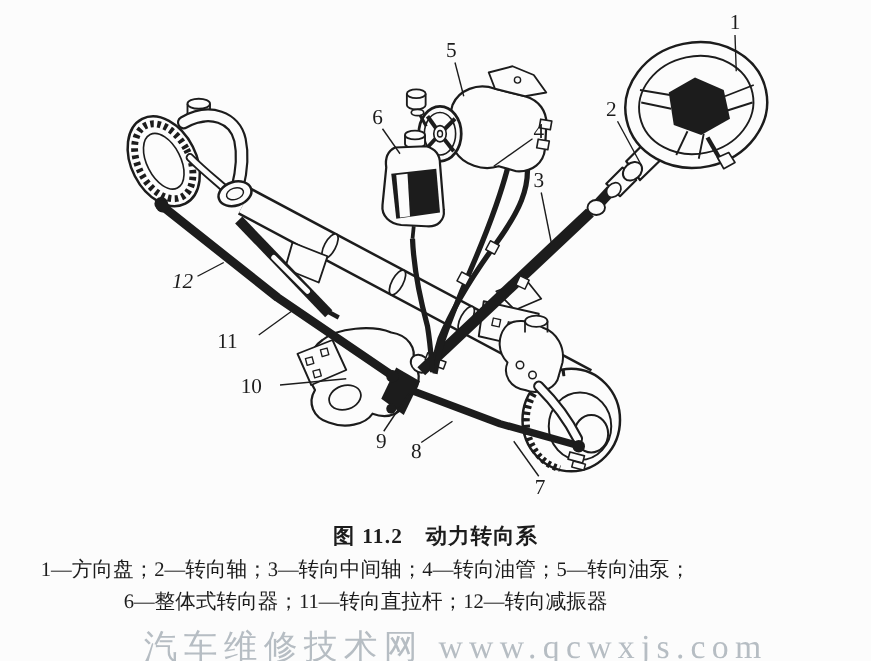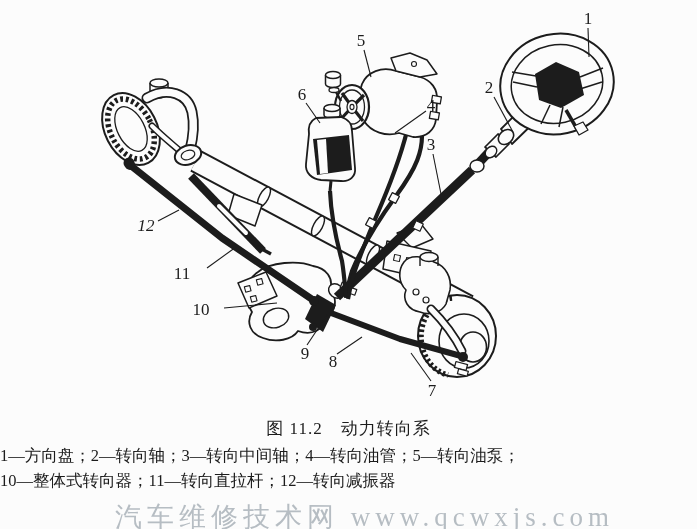--- a/index.html
+++ b/index.html
@@ -30,28 +30,28 @@
     position:absolute;
     transform:translate(-50%,-50%);
     font-size:17px;
     line-height:1;
     color:var(--ink);
     font-family:"Liberation Serif","DejaVu Serif",serif;
   }
   .caption{
     position:absolute;left:0;top:417px;width:697px;
     text-align:center;
-    font-size:17px;font-weight:normal;
+    font-size:17px;font-weight:bold;
     letter-spacing:1px;
     white-space:nowrap;
   }
   .caption .cap-title{margin-left:18px;}
   .legend{
     position:absolute;left:0;top:443px;width:585px;
-    text-align:left;
+    text-align:center;
     font-size:16.5px;line-height:25px;
     white-space:nowrap;
   }
   .watermark{
     position:absolute;left:115px;top:499px;
     font-size:27px;
     letter-spacing:5px;
     color:var(--wm);
     white-space:nowrap;
     font-family:"Liberation Serif","DejaVu Serif",serif;
@@ -245,18 +245,18 @@
         <div class="callout" style="left: 146px; top: 225px; font-style: italic;">12</div>
       </div>
   </div>
 
   <div class="caption">
     <span>图 11.2</span><span class="cap-title">动力转向系</span>
   </div>
 
   <div class="legend">
     <div>1—方向盘；2—转向轴；3—转向中间轴；4—转向油管；5—转向油泵；</div>
-    <div>10—整体式转向器；11—转向直拉杆；12—转向减振器</div>
+    <div>6—整体式转向器；11—转向直拉杆；12—转向减振器</div>
   </div>
 
   <div class="watermark">汽车维修技术网  www.qcwxjs.com</div>
 
 </div>
 
 </body></html>

